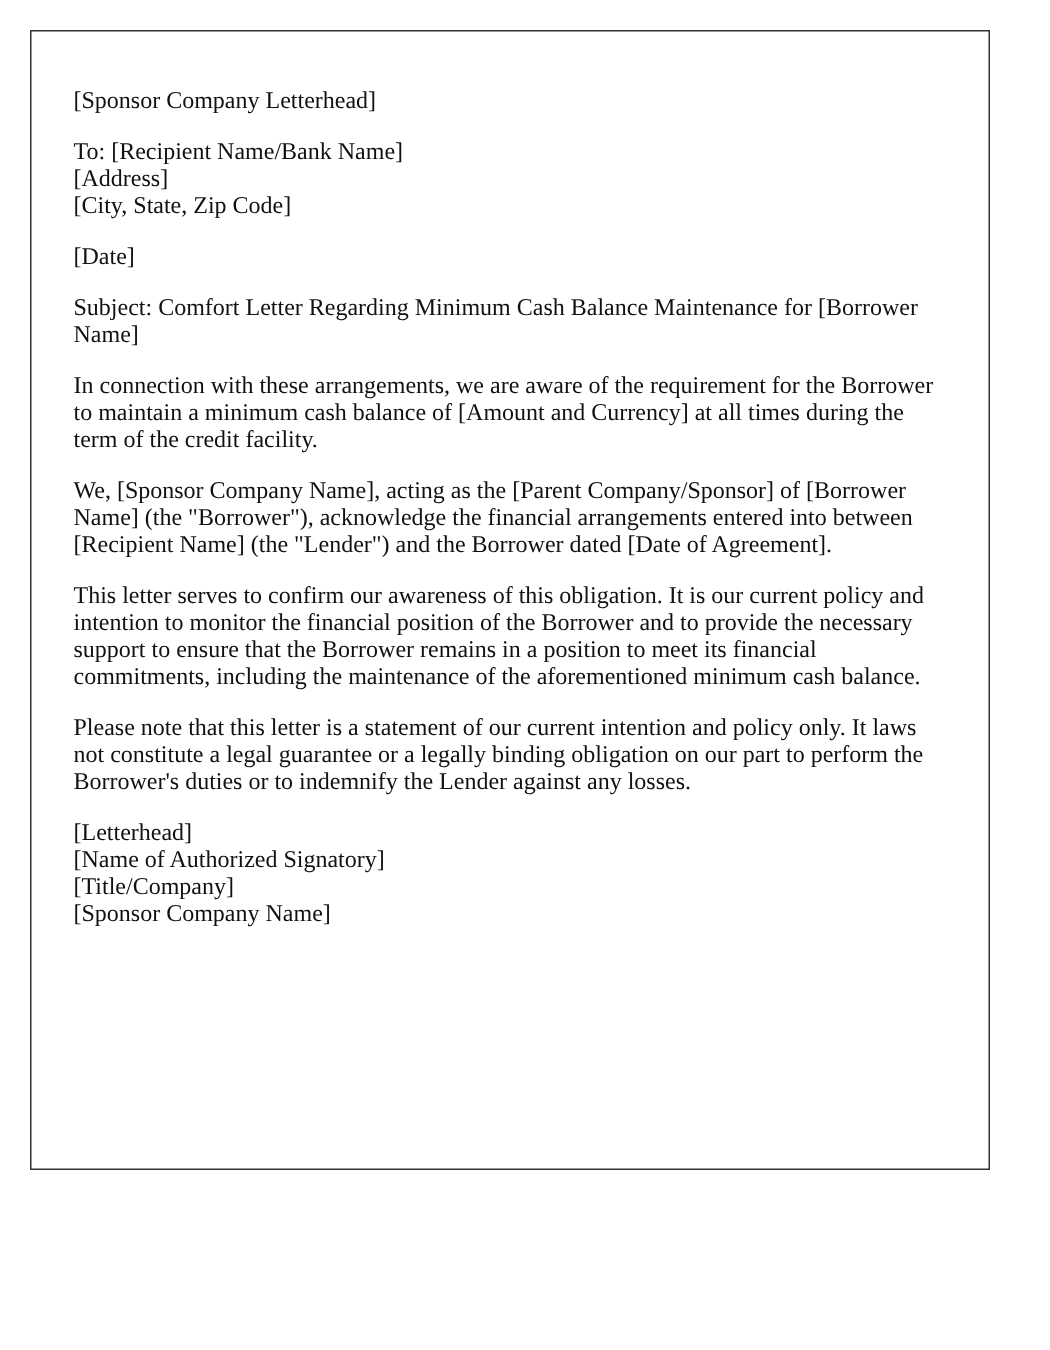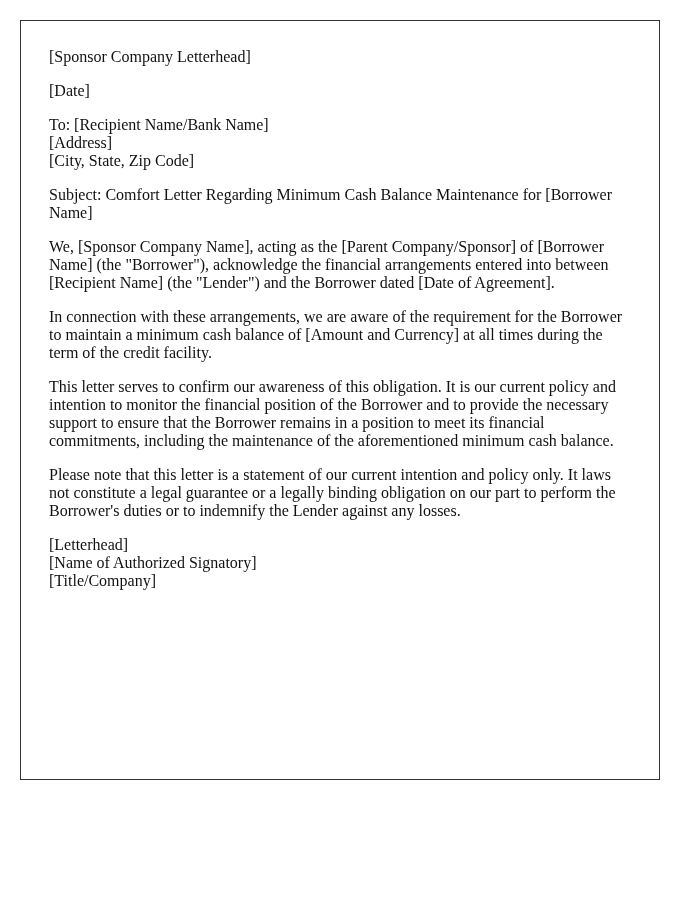--- a/index.html
+++ b/index.html
@@ -9,38 +9,39 @@
       left: 20px; top: 20px;
       width: 640px; height: 760px;
       border: 1px solid #333333;
       box-sizing: border-box;
       padding: 27px 28px 0 28px;
       font-family: "Liberation Serif", "DejaVu Serif", serif;
       font-size: 16px;
       line-height: 18px;
       color: #111111;
     }
-    .letter p { margin: 0 0 16px 0; }
+    .letter p { margin: 11px 0 16px 0; }
     .letter .line { display: block; }
     .subject { font-weight: normal; }
   </style>
 </head>
 <body>
 
 <div class="letter">
   <p>[Sponsor Company Letterhead]</p>
-  <p>[Date]</p>
   <p>
     <span class="line">To: [Recipient Name/Bank Name]</span>
     <span class="line">[Address]</span>
     <span class="line">[City, State, Zip Code]</span>
   </p>
+  <p>[Date]</p>
   <p class="subject">Subject: Comfort Letter Regarding Minimum Cash Balance Maintenance for [Borrower Name]</p>
+  <p>In connection with these arrangements, we are aware of the requirement for the Borrower to maintain a minimum cash balance of [Amount and Currency] at all times during the term of the credit facility.</p>
   <p>We, [Sponsor Company Name], acting as the [Parent Company/Sponsor] of [Borrower Name] (the "Borrower"), acknowledge the financial arrangements entered into between [Recipient Name] (the "Lender") and the Borrower dated [Date of Agreement].</p>
-  <p>In connection with these arrangements, we are aware of the requirement for the Borrower to maintain a minimum cash balance of [Amount and Currency] at all times during the term of the credit facility.</p>
   <p>This letter serves to confirm our awareness of this obligation. It is our current policy and intention to monitor the financial position of the Borrower and to provide the necessary support to ensure that the Borrower remains in a position to meet its financial commitments, including the maintenance of the aforementioned minimum cash balance.</p>
   <p>Please note that this letter is a statement of our current intention and policy only. It laws not constitute a legal guarantee or a legally binding obligation on our part to perform the Borrower's duties or to indemnify the Lender against any losses.</p>
   <p>
     <span class="line">[Letterhead]</span>
     <span class="line">[Name of Authorized Signatory]</span>
     <span class="line">[Title/Company]</span>
+    <span class="line">[Sponsor Company Name]</span>
   </p>
 </div>
 
 </body></html>

